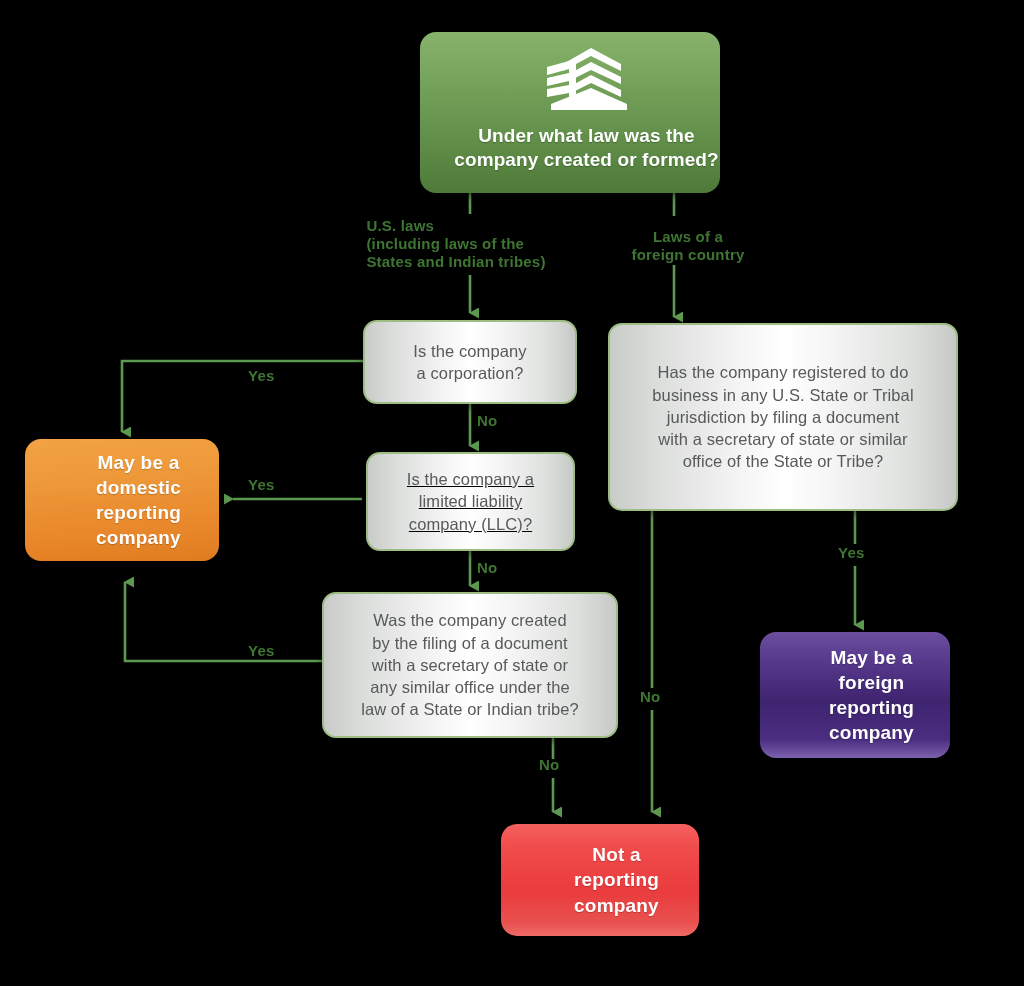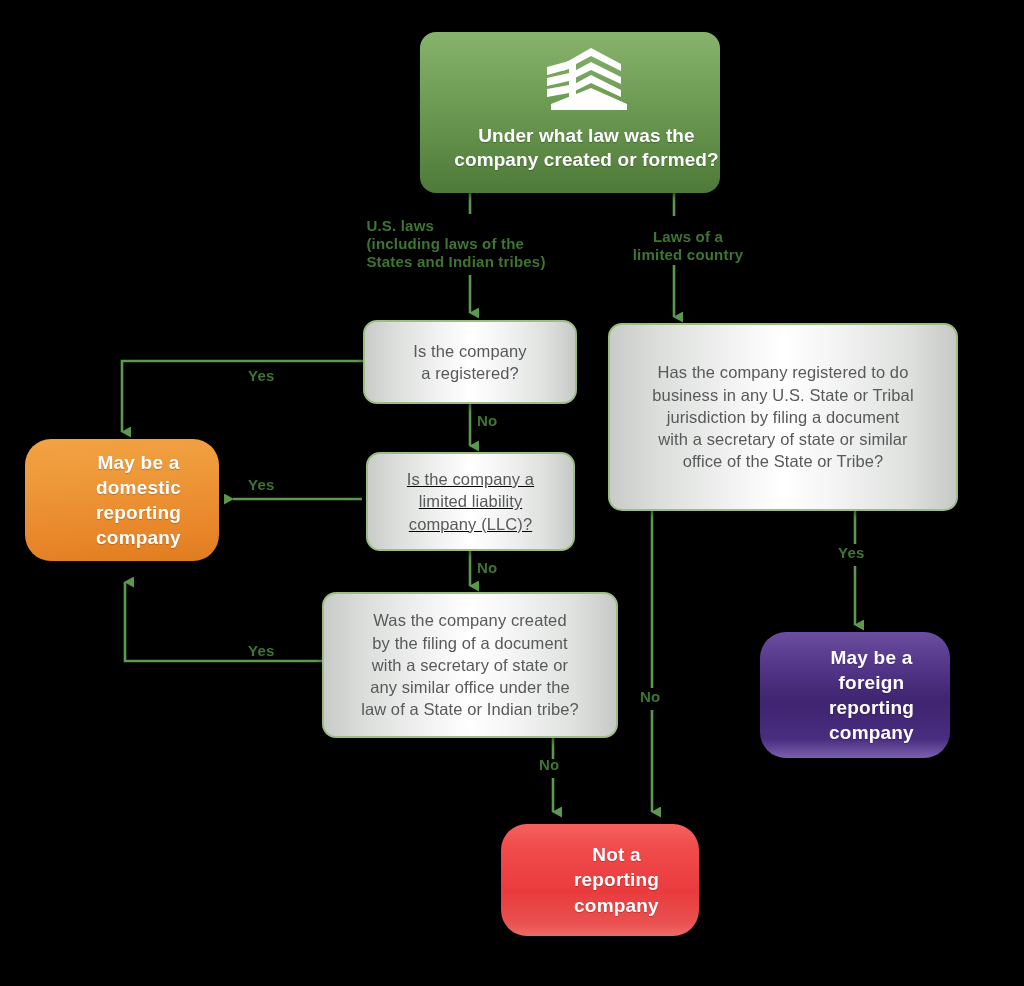--- a/index.html
+++ b/index.html
@@ -72,21 +72,21 @@
   }
   .node-decision .label {
     color: #58595b;
     font-size: 16.5px;
     line-height: 1.35;
     letter-spacing: 0.1px;
   }
 
   
   .node-outcome {
-    border-radius: 26px;
+    border-radius: 16px;
     box-shadow: 0 3px 7px rgba(0,0,0,0.55);
   }
   .node-outcome .label {
     color: #ffffff;
     font-weight: bold;
     font-size: 19px;
     line-height: 1.32;
     letter-spacing: 0.2px;
     text-shadow: 0 1px 1px rgba(0,0,0,0.22);
   }
@@ -181,21 +181,21 @@
         <path d="M48,40 L84,56 L84,62 L8,62 L8,56 L48,40 Z"></path>
       </g>
     </svg>
   </span>
   <span class="label">Under what law was the
 company created or formed?</span>
 </div>
 
 <div class="node node-decision" style="left:363px; top:320px; width:214px; height:84px; padding:0 10px;">
   <span class="label">Is  the company
-a registered?</span>
+a corporation?</span>
 </div>
 
 <div class="node node-decision" style="left:366px; top:452px; width:209px; height:99px; padding:0 8px;text-decoration:underline;">
   <span class="label">Is the company a
 limited liability
 company (LLC)?</span>
 </div>
 
 <div class="node node-decision" style="left:322px; top:592px; width:296px; height:146px; padding:0 8px;">
   <span class="label">Was the company created
@@ -231,21 +231,21 @@
   <span class="label">Not a
 reporting
 company</span>
 </div>
 
 <div class="edge-label centered" style="left:456px; top:217px; text-align:left;">U.S. laws
 (including laws of the
 States and Indian tribes)</div>
 
 <div class="edge-label centered" style="left:688px; top:228px; text-align:center;">Laws of a
-limited country</div>
+foreign country</div>
 
 <div class="edge-label" style="left:248px; top:367px;">Yes</div>
 
 <div class="edge-label" style="left:477px; top:412px;">No</div>
 
 <div class="edge-label" style="left:248px; top:476px;">Yes</div>
 
 <div class="edge-label" style="left:477px; top:559px;">No</div>
 
 <div class="edge-label" style="left:248px; top:642px;">Yes</div>

